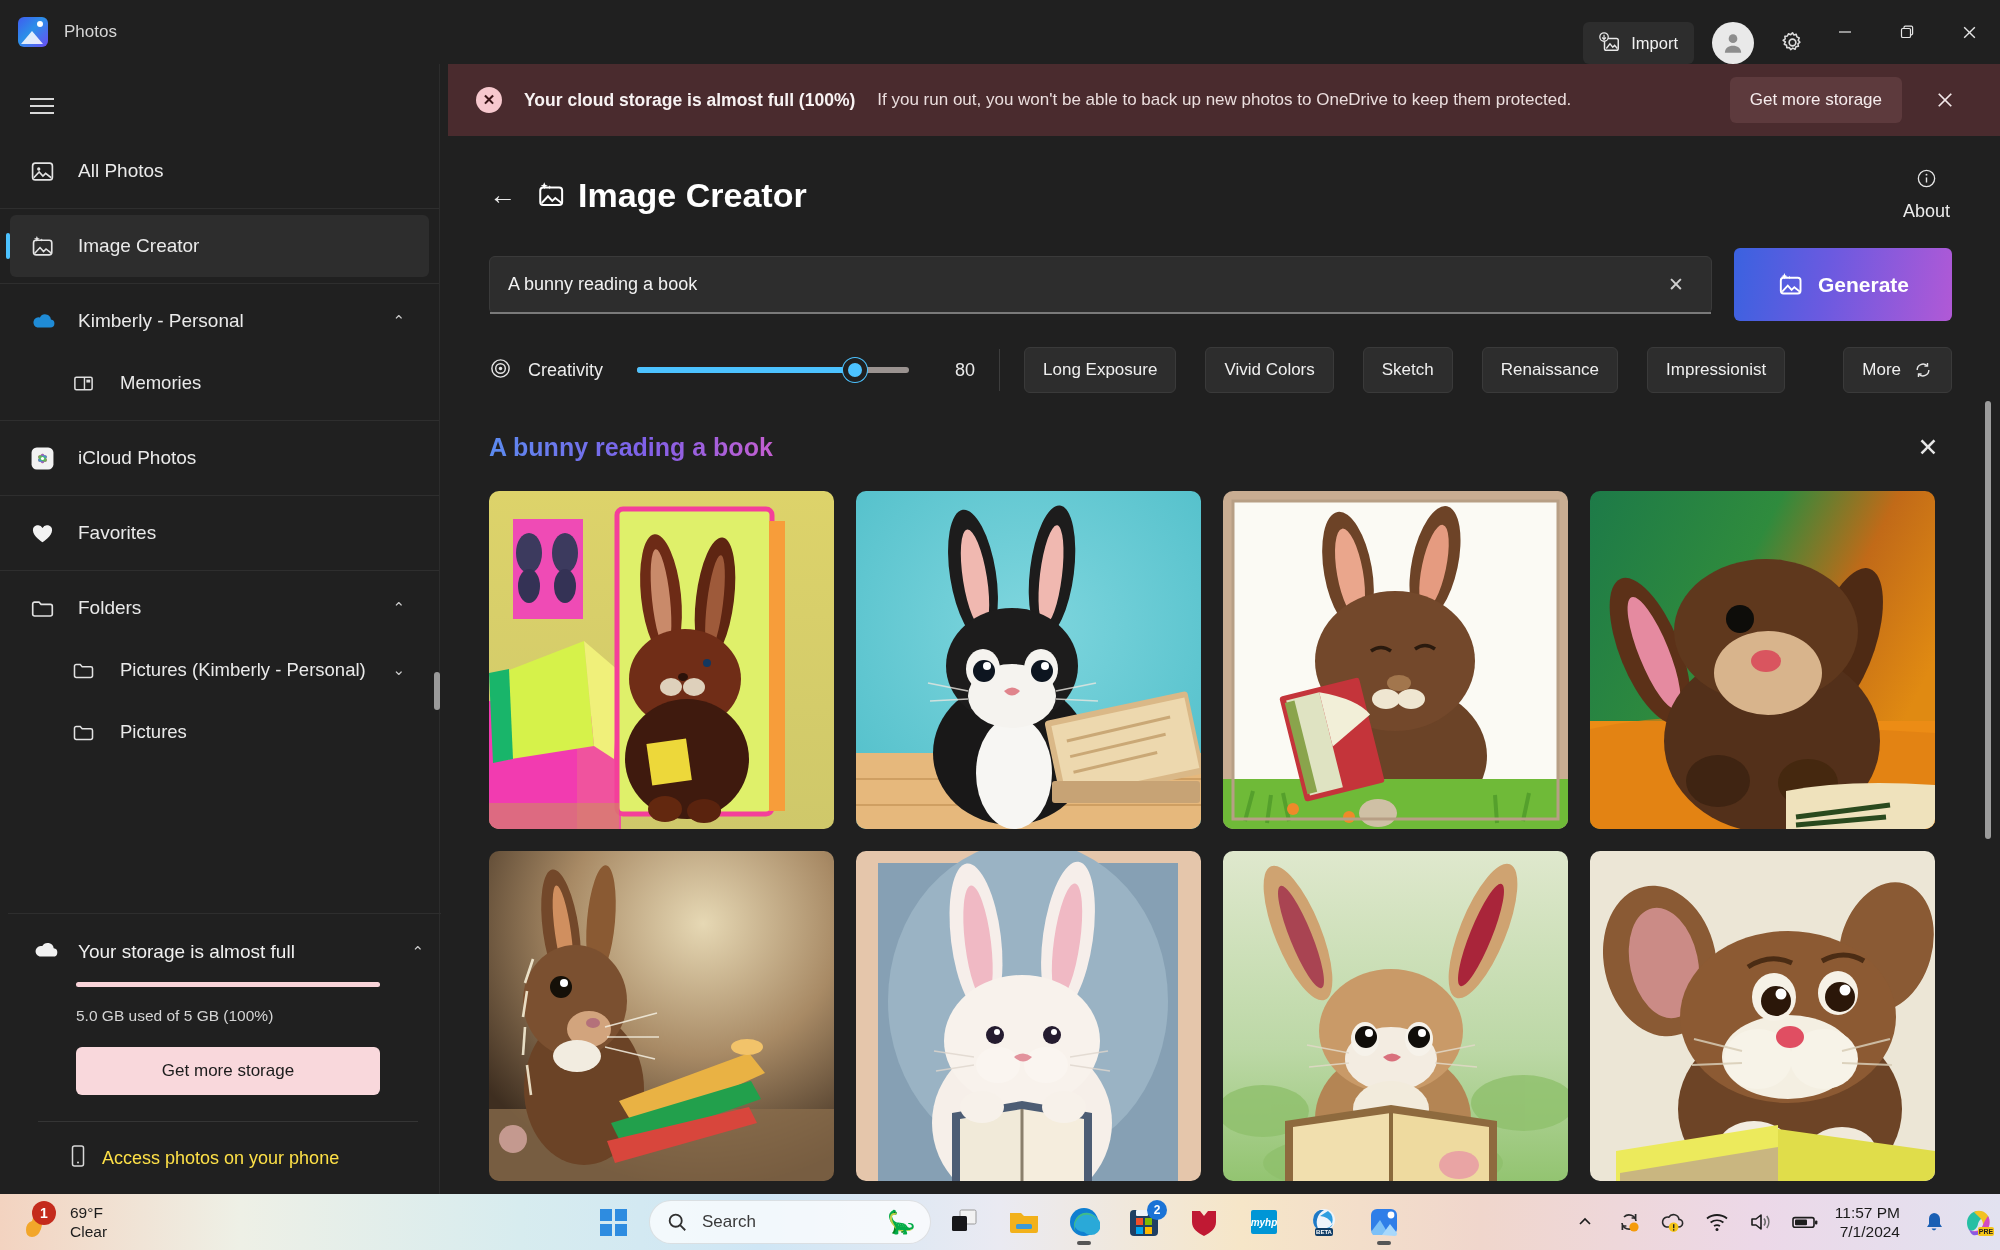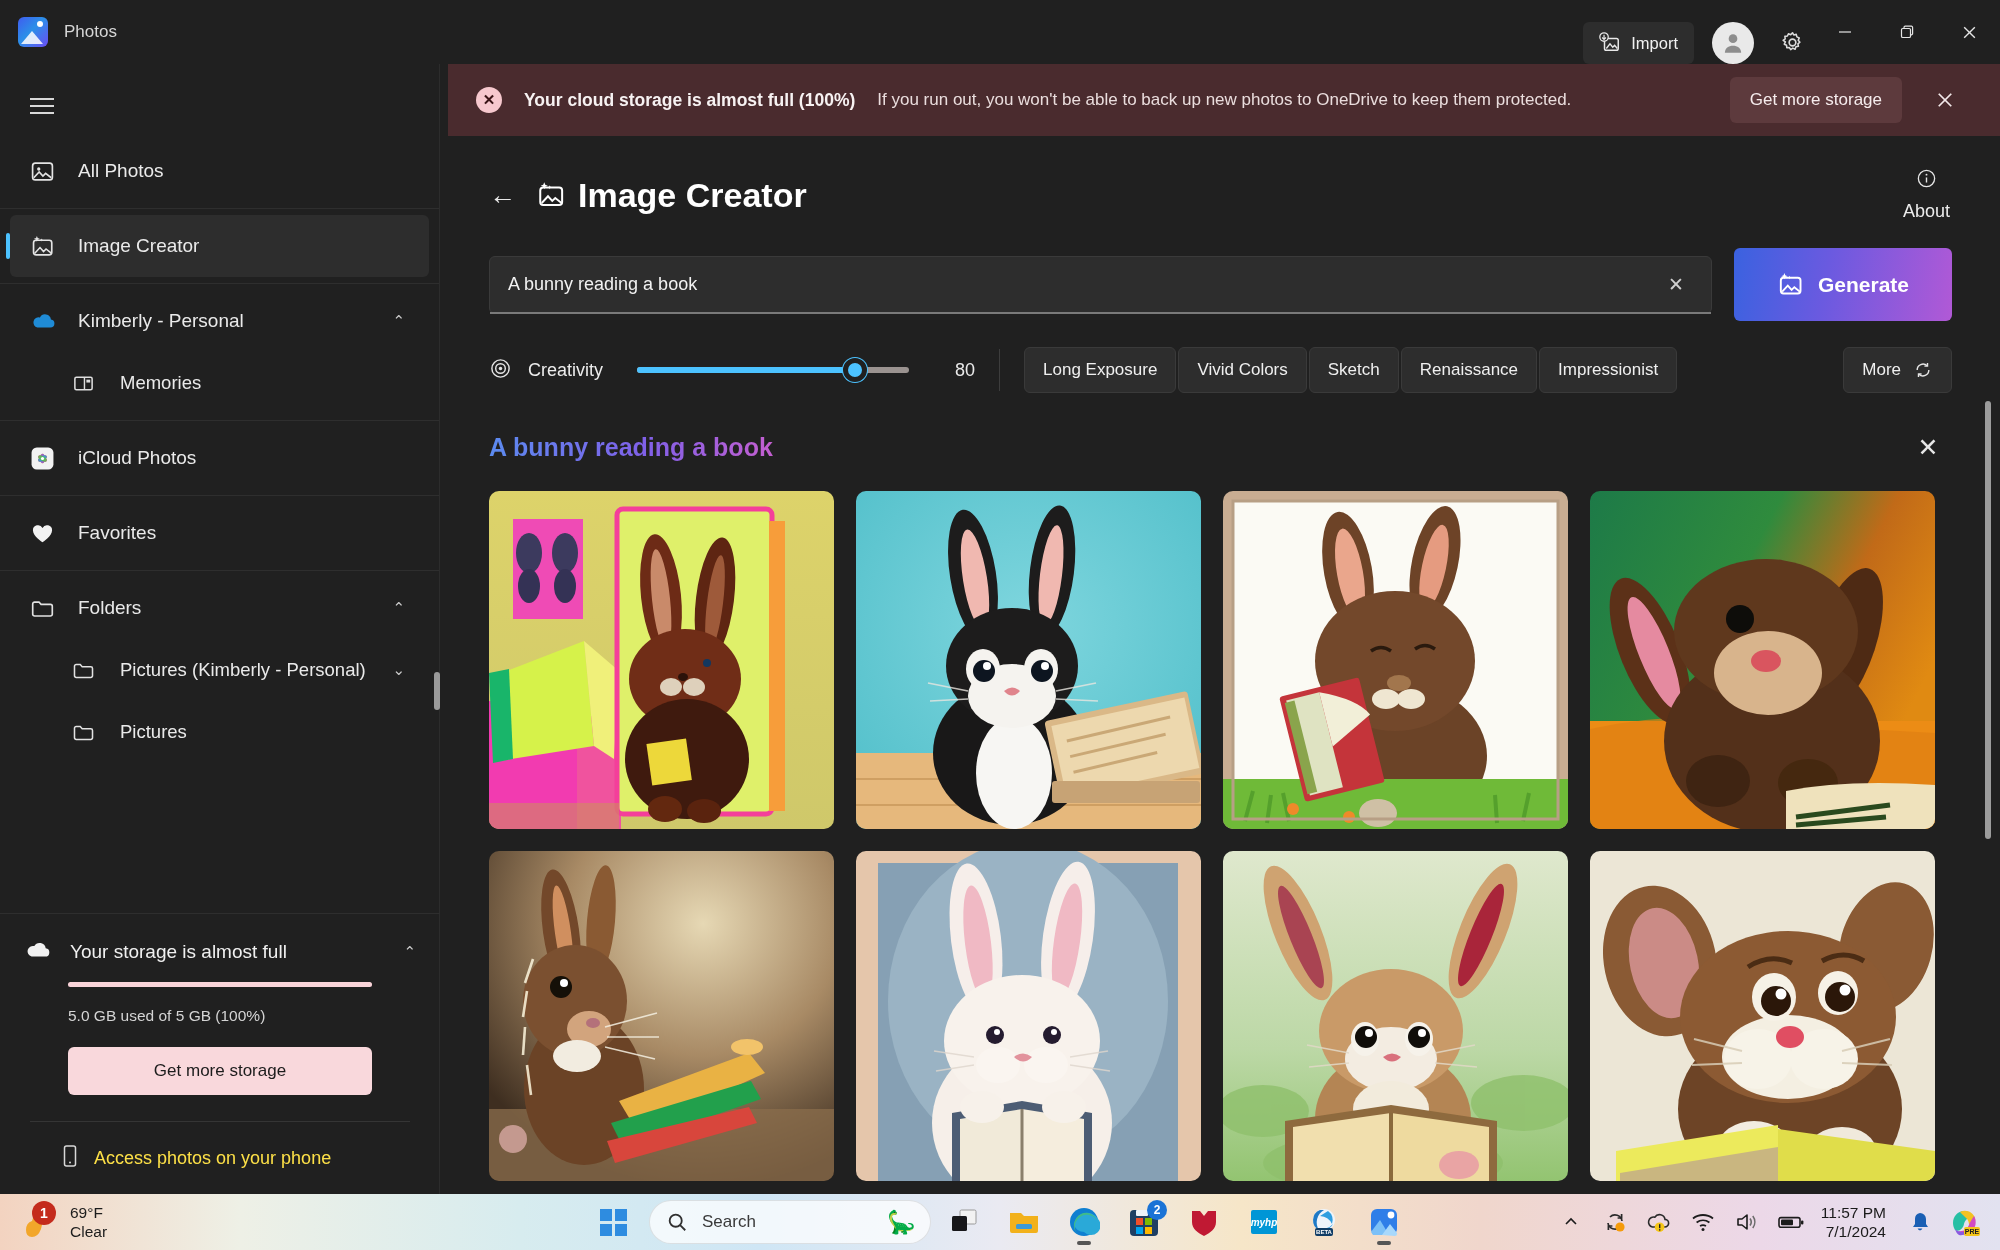--- a/index.html
+++ b/index.html
@@ -72,21 +72,21 @@
     content:""; position:absolute; left:-4px; top:18px; width:4px; height:26px;
     background:#4cc2ff; border-radius:3px;
   }
   .nav-item .ico { width: 34px; display:flex; align-items:center; justify-content:flex-start; }
   .nav-item .lbl { margin-left: 14px; }
   .nav-item.sub { padding-left: 62px; font-size: 18.5px; }
   .chev { margin-left:auto; margin-right: 24px; color:#cfcfcf; font-size:15px; }
 
   
   .storage {
-    position:absolute; bottom: 0; left: 0; width: 440px;
+    position:absolute; bottom: 0; left: 8px; width: 440px;
     border-top: 1px solid #2e2e2e; padding: 26px 0 22px 0;
   }
   .storage-head { display:flex; align-items:center; padding: 0 24px; cursor:pointer; }
   .storage-head .lbl { margin-left: 18px; font-size: 19px; color:#f0f0f0; }
   .progress {
     margin: 18px 68px 0 68px; height: 5px; border-radius: 3px; background:#4a3a3d;
   }
   .progress > i { display:block; height:100%; border-radius:3px; background:#f9d4d9; }
   .storage-sub { margin: 20px 0 0 68px; font-size: 15.5px; color: #d4d4d4; }
   .storage-btn {
@@ -156,21 +156,21 @@
   .opts-row { display:flex; align-items:center; padding: 26px 48px 0 48px; }
   .creativity { display:flex; align-items:center; gap: 16px; }
   .creativity .lbl { font-size: 18px; color:#ececec; }
   .slider { position:relative; width: 272px; height: 6px; margin-left: 18px;
     background:#9b9390; border-radius:3px; cursor:pointer; }
   .slider .fill { position:absolute; left:0; top:0; height:100%; background:#4cc2ff; border-radius:3px; }
   .slider .knob { position:absolute; top:-9px; width: 24px; height: 24px; border-radius:50%;
     background:#4cc2ff; border: 5px solid #202020; box-shadow:0 0 0 1px #4cc2ff; }
   .slider-val { margin-left: 30px; font-size: 18px; color:#eaeaea; width: 32px; }
   .divider-v { width:1px; height: 42px; background:#3d3d3d; margin: 0 24px 0 12px; }
-  .chips { display:flex; gap: 2px; }
+  .chips { display:flex; gap: 29px; }
   .chip { height: 46px; padding: 0 18px; border-radius: 6px; background:#2d2d2d;
     border:1px solid #3a3a3a; color:#efefef; font-size: 17px;
     display:flex; align-items:center; cursor:pointer; white-space:nowrap; }
   .more-btn { margin-left:auto; height: 46px; padding: 0 18px; border-radius: 6px;
     background:#2d2d2d; border:1px solid #3a3a3a; color:#efefef; font-size: 17px;
     display:flex; align-items:center; gap: 12px; cursor:pointer; }
 
   .results-head { display:flex; align-items:center; padding: 30px 48px 0 48px; }
   .results-title {
     font-size: 25px; font-weight: bold;
@@ -213,21 +213,21 @@
     width: 282px; height: 44px; border-radius: 22px;
     background: rgba(255,255,255,.72); border:1px solid rgba(0,0,0,.10);
     display:flex; align-items:center; padding: 0 10px 0 16px; cursor:text; position:relative;text-align:right;
   }
   .search-pill .ph { margin-left: 14px; font-size: 17px; color:#3a3a3a; }
   .search-pill .dino { position:absolute; right: 14px; font-size: 23px; }
   .tb-app { width: 54px; height: 48px; display:flex; align-items:center;
     justify-content:center; position:relative; cursor:pointer; margin-left: 6px; }
   .tb-app .dot { position:absolute; bottom: 1px; left: 50%; transform:translateX(-50%);
     width: 14px; height: 4px; border-radius: 2px; background:#555; }
-  .tray { margin-left:auto; display:flex; align-items:center; gap: 0; padding-right: 14px; }
+  .tray { margin-left:auto; display:flex; align-items:center; gap: 0; }
   .tray-item { width: 44px; height: 48px; display:flex; align-items:center;
     justify-content:center; cursor:pointer; position:relative; }
   .clock { text-align:right; line-height: 1.25; font-size: 15.5px; color:#1b1b1b;
     margin: 0 12px 0 8px; cursor:pointer; }
 
   .badge2 { position:absolute; top: 2px; right: 4px; width: 20px; height: 20px;
     border-radius:50%; background:#1a73d6; color:#fff; font-size: 12px; font-weight:bold;
     display:flex; align-items:center; justify-content:center; z-index:4; }
 </style>
 </head>

